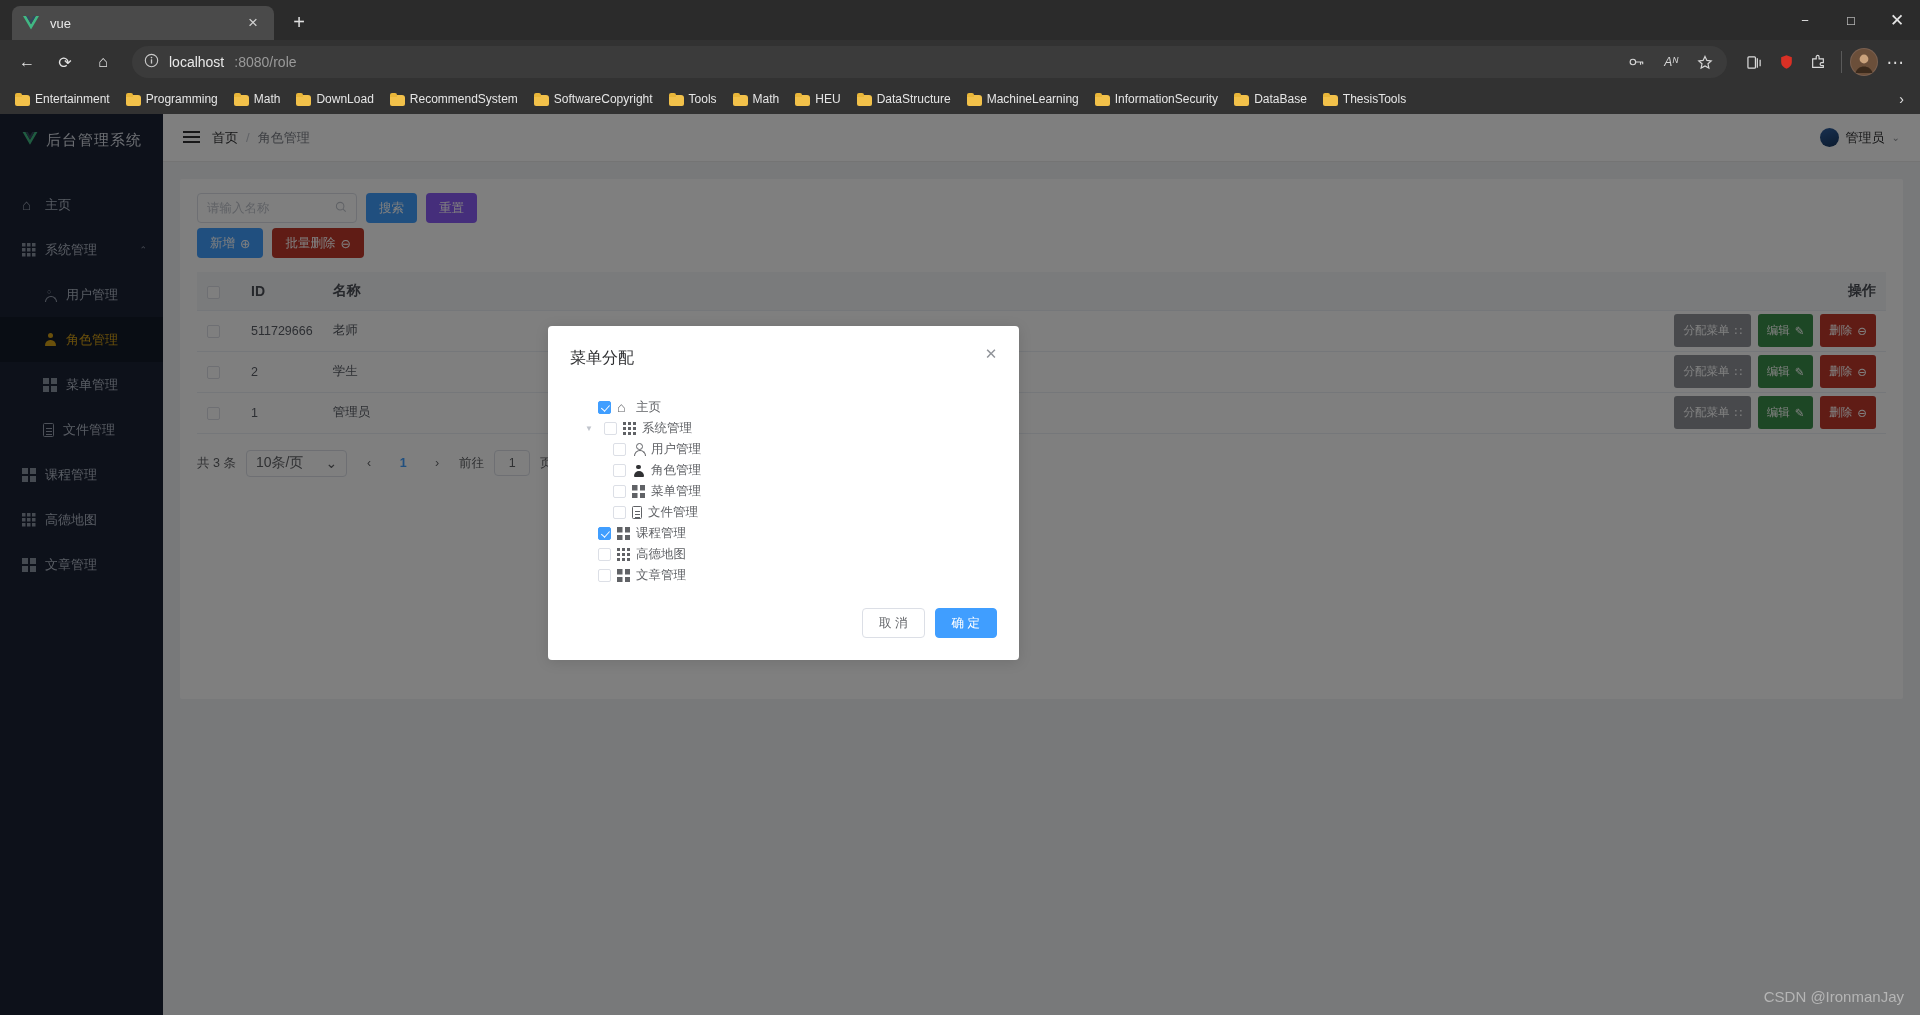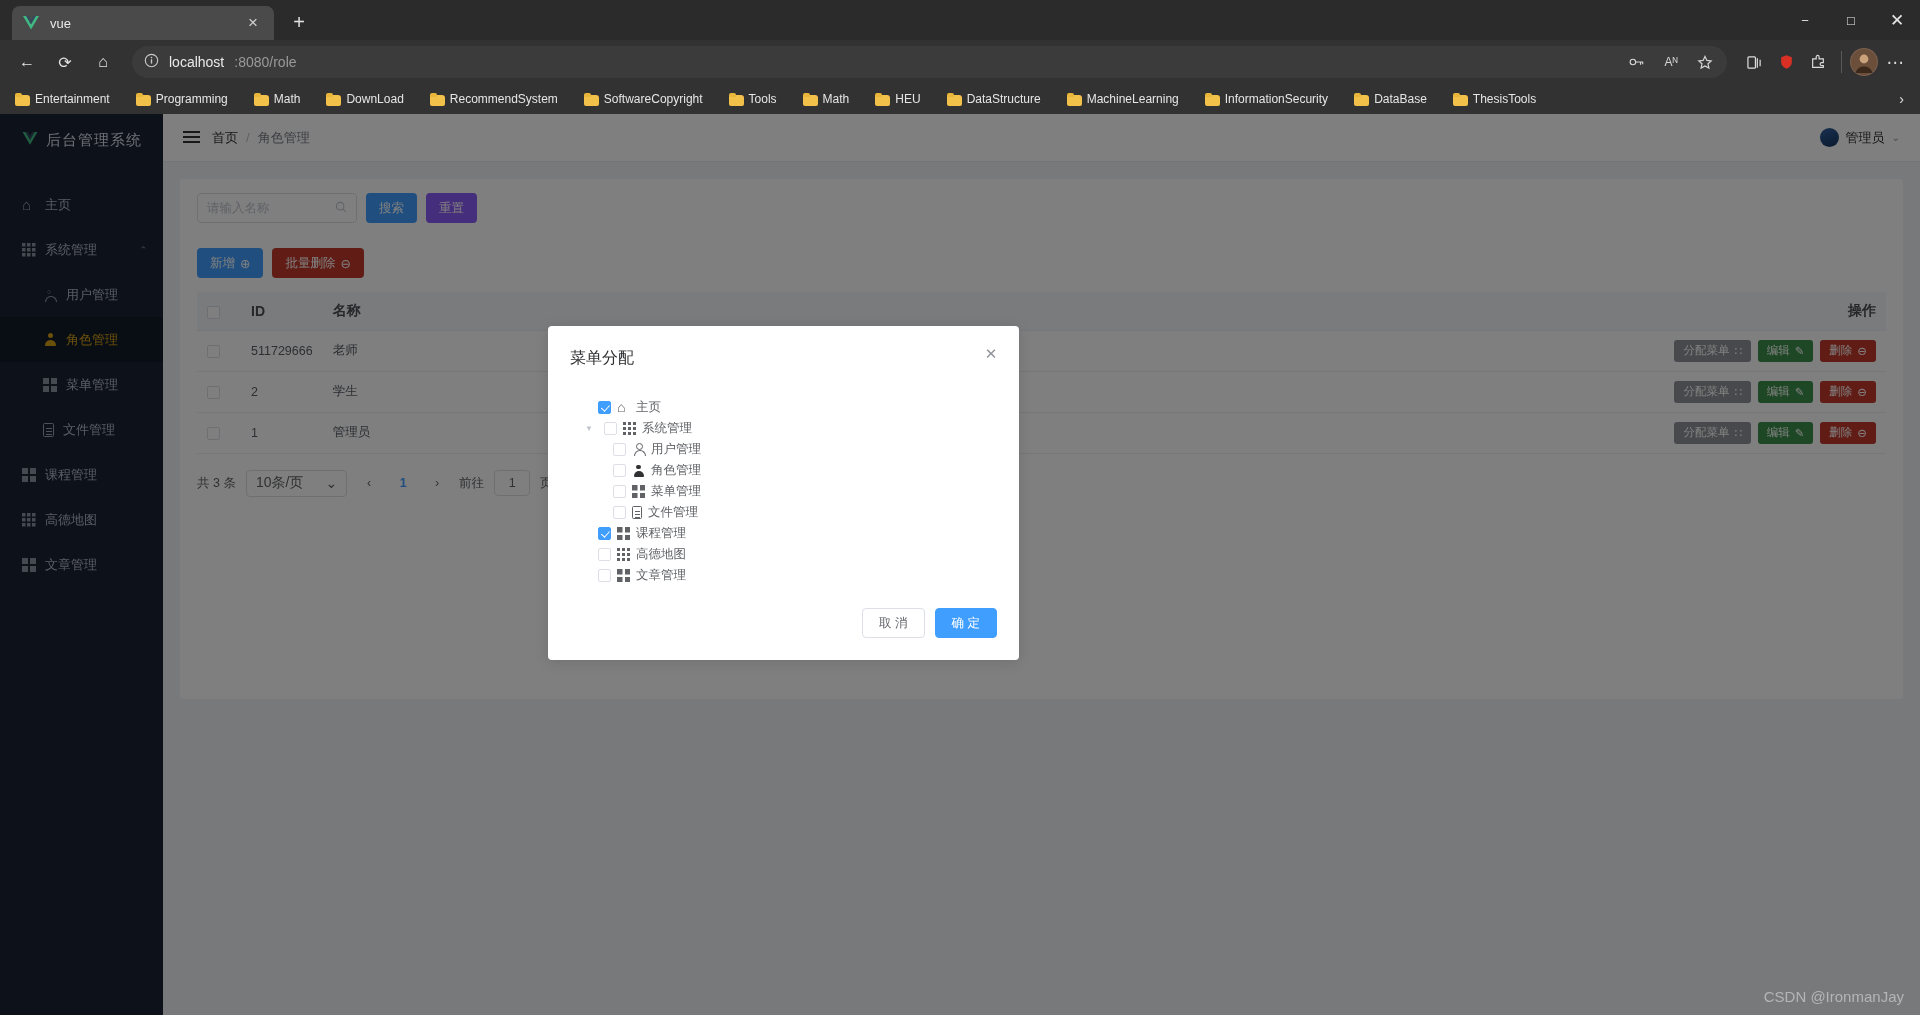--- a/index.html
+++ b/index.html
@@ -24,28 +24,28 @@
   .winbtn.close { font-size: 17px; }
 
   .navbar { height: 44px; background: #323232; display: flex; align-items: center; padding: 0 10px; gap: 4px; }
   .navicon { width: 34px; height: 34px; display: flex; align-items: center; justify-content: center; color: #e3e3e3; border-radius: 4px; }
   .omnibox {
     flex: 1; height: 32px; background: #3b3b3b; border-radius: 16px; display: flex; align-items: center;
     padding: 0 12px; gap: 10px; margin: 0 8px; position: relative;
   }
   .omni-host { color: #e9e9e9; font-size: 14px; }
   .omni-path { color: #9a9a9a; font-size: 14px; }
-  .omni-right { position: absolute; right: 8px; display: flex; align-items: center; gap: 6px; }
+  .omni-right { position: absolute; right: 8px; display: flex; align-items: center; gap: 6px; font-style: italic; }
   .omni-ic { width: 28px; height: 28px; display: flex; align-items: center; justify-content: center; color: #d6d6d6; }
   .nav-right { display: flex; align-items: center; gap: 2px; }
   .pill { width: 30px; height: 30px; display: flex; align-items: center; justify-content: center; color: #dcdcdc; border-radius: 4px; }
   .divider-v { width: 1px; height: 22px; background: #5a5a5a; margin: 0 6px; }
   .avatar-btn { width: 28px; height: 28px; border-radius: 50%; overflow: hidden; background: #7a6050; display:flex; align-items:center; justify-content:center; }
 
-  .bookmarks { height: 30px; background: #323232; display: flex; align-items: center; padding: 0 8px; gap: 12px; overflow: hidden; }
+  .bookmarks { height: 30px; background: #323232; display: flex; align-items: center; padding: 0 8px; gap: 2px; overflow: hidden; }
   .bm { display: flex; align-items: center; gap: 5px; padding: 3px 7px; border-radius: 4px; white-space: nowrap; }
   .bm-label { color: #e6e6e6; font-size: 12px; }
   .folder-ic { width: 15px; height: 13px; position: relative; flex: none; }
   .folder-ic::before { content: ""; position: absolute; inset: 2px 0 0 0; background: #f2c14a; border-radius: 1.5px 3px 2px 2px; }
   .folder-ic::after { content: ""; position: absolute; left: 0; top: 0; width: 7px; height: 4px; background: #e9b639; border-radius: 2px 2px 0 0; }
   .bm-overflow { margin-left: auto; color: #e0e0e0; font-size: 14px; padding: 0 8px; }
 
   
   .page { flex: 1; display: flex; position: relative; background: #ffffff; overflow: hidden; }
   .sidebar { width: 163px; background: #1a2234; flex: none; color: #b9c2cf; position: relative; z-index: 1; }
@@ -100,22 +100,22 @@
     width: 160px; height: 30px; border: 1px solid #dcdfe6; border-radius: 4px;
     display: flex; align-items: center; padding: 0 9px; font-size: 12.5px; color: #c0c4cc; position: relative;
   }
   .input .srch { margin-left: auto; font-size: 12px; color: #c0c4cc; }
   .btn { height: 30px; border-radius: 4px; display: inline-flex; align-items: center; gap: 5px; padding: 0 13px; font-size: 12.5px; color: #fff; border: none; }
   .btn-primary { background: #409eff; }
   .btn-warning { background: #8b5cf6; }
   .btn-danger { background: #c0392b; }
   .btn-info { background: #909399; }
   .btn-success { background: #3b8f4a; }
-  .btn-sm { height: 22px; font-size: 11.5px; padding: 0 9px; border-radius: 3px; }
-  .row2 { margin-top: 25px; display: flex; gap: 9px; }
+  .btn-sm { height: 33px; font-size: 11.5px; padding: 0 9px; border-radius: 3px; }
+  .row2 { margin-top: 5px; display: flex; gap: 9px; }
 
   table { width: 100%; border-collapse: collapse; margin-top: 14px; }
   thead th { background: #f5f6f8; height: 38px; font-size: 14px; color: #4b4f56; font-weight: 600; text-align: left; padding: 0 10px; border-bottom: 1px solid #ebeef5; }
   tbody td { height: 41px; font-size: 12.5px; color: #5a5e66; padding: 0 10px; border-bottom: 1px solid #ebeef5; }
   .cb { width: 13px; height: 13px; border: 1px solid #dcdfe6; border-radius: 2px; background: #fff; display: inline-block; vertical-align: middle; }
   .ops { display: flex; gap: 7px; justify-content: flex-end; }
 
   .pager { display: flex; align-items: center; gap: 10px; margin-top: 16px; font-size: 12.5px; color: #606266; }
   .sel { height: 27px; border: 1px solid #dcdfe6; border-radius: 4px; display: flex; align-items: center; padding: 0 9px; gap: 22px; font-size: 14px; color: #606266; }
   .pg { width: 24px; height: 24px; display: flex; align-items: center; justify-content: center; font-size: 12.5px; color: #606266; }

